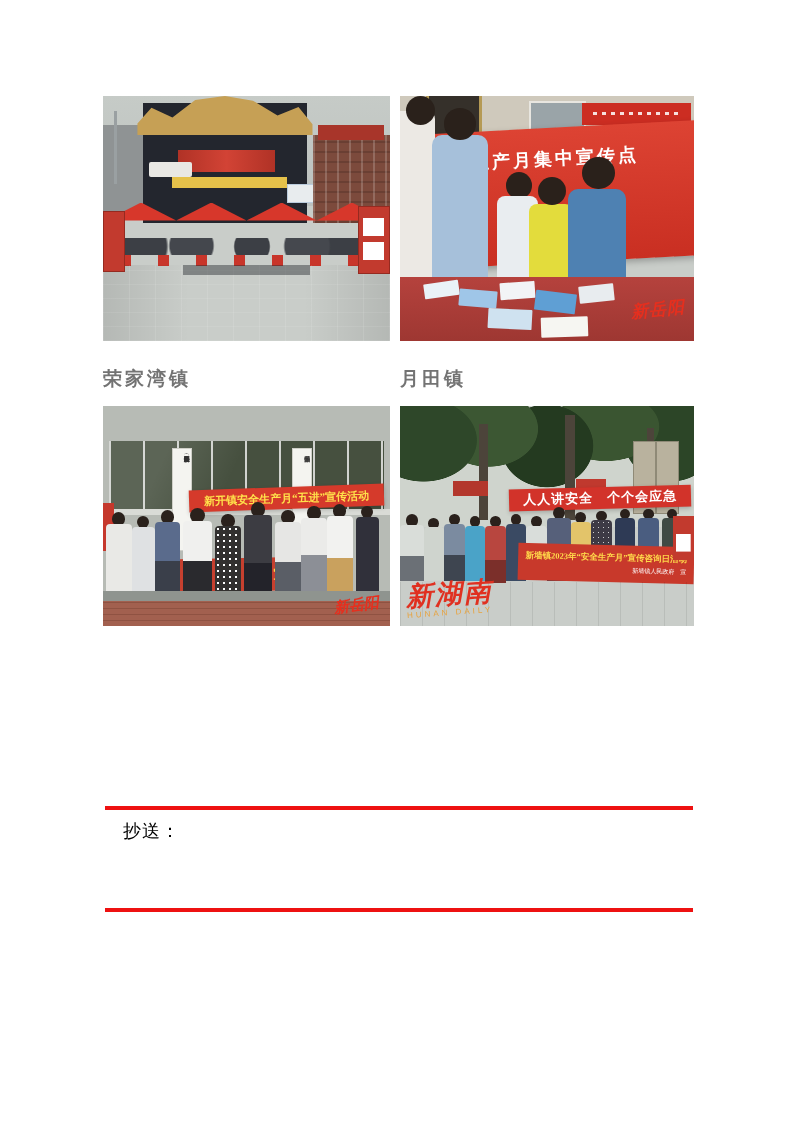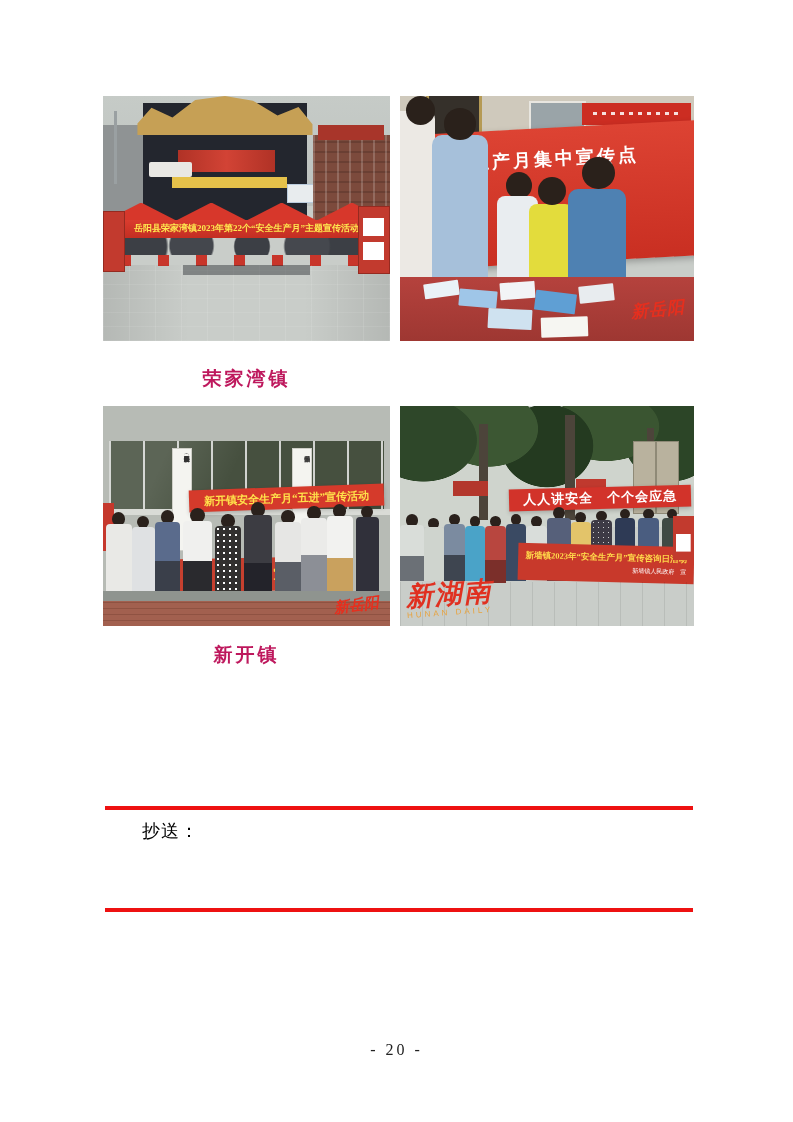--- a/index.html
+++ b/index.html
@@ -8,21 +8,21 @@
     font-family:"Liberation Serif","DejaVu Serif",serif;color:#111;overflow:hidden;
   }
   
   .photo{position:absolute;overflow:hidden;background:#c9cdc9;}
   .ph1{left:103px;top:96px;width:287px;height:245px;}
   .ph2{left:400px;top:96px;width:294px;height:245px;}
   .ph3{left:103px;top:406px;width:287px;height:220px;}
   .ph4{left:400px;top:406px;width:294px;height:220px;}
   .abs{position:absolute;}
   .caption{
-    position:absolute;text-align:center;font-weight:bold;font-size:19px;letter-spacing:3px;color:#be185d;
+    position:absolute;text-align:left;font-weight:bold;font-size:19px;letter-spacing:3px;color:#737373;
   }
   
   .p1-sky{left:0;top:0;width:100%;height:45%;background:linear-gradient(#c6cbc7,#bcc1bf);}
   .p1-bldgL{left:0;top:12%;width:16%;height:38%;background:#8f9394;}
   .p1-lamp{left:4%;top:6%;width:3px;height:30%;background:#9aa0a2;}
   .p1-bldgC{left:14%;top:3%;width:57%;height:49%;background:#23262e;}
   .p1-crown{left:12%;top:0;width:61%;height:16%;background:#c6a055;
     clip-path:polygon(0 70%,8% 30%,20% 55%,33% 10%,50% 0,66% 12%,80% 50%,92% 28%,100% 72%,100% 100%,0 100%);}
   .p1-redsign{left:26%;top:22%;width:34%;height:9%;background:linear-gradient(90deg,#b03226,#d24335,#b03226);}
   .p1-whitesign{left:16%;top:27%;width:15%;height:6%;background:#e9e8e4;border-radius:2px;}
@@ -119,21 +119,21 @@
   .p4-wm .en{color:#e8a23c;font-size:8px;letter-spacing:3px;font-family:"Liberation Sans",sans-serif;}
   
   .fig{position:absolute;display:flex;flex-direction:column;align-items:center;}
   .fig-head{width:52%;aspect-ratio:1/1;background:#2a211c;border-radius:50%;flex:none;}
   .fig-body{width:100%;flex:1;border-radius:4px 4px 0 0;margin-top:-6%;}
   
   .rule-red{position:absolute;left:105px;width:588px;height:4px;background:#ee1111;}
   .rule-top{top:806px;}
   .rule-bottom{top:908px;}
   .cc-block{position:absolute;left:123px;top:817px;width:560px;display:flex;
-    font-size:18px;line-height:28px;color:#000;margin-left:19px;}
+    font-size:18px;line-height:28px;color:#000;}
   .cc-label{flex:none;white-space:nowrap;letter-spacing:1px;}
   .cc-text{width:503px;margin-left:6px;text-align:justify;text-justify:inter-ideograph;letter-spacing:2.6px;}
   .sig-row{position:absolute;left:113px;top:922px;width:580px;display:flex;justify-content:space-between;
     font-weight:bold;font-size:18px;color:#000;}
   .sig-item{white-space:nowrap;}
   .page-num{position:absolute;left:0;top:1041px;width:100%;text-align:center;font-size:16px;letter-spacing:3px;color:#222;}
 </style>
 </head>
 <body>
 
@@ -150,23 +150,20 @@
     <div class="abs p1-yellowstrip"></div>
     <div class="abs p1-bluestrip"></div>
     <div class="abs p1-bldgR"></div>
     <div class="abs p1-bldgR-sign"></div>
     <div class="abs p1-tents">
       <div class="p1-tent"></div>
       <div class="p1-tent"></div>
       <div class="p1-tent"></div>
       <div class="p1-tent"></div>
     </div>
-    <div class="abs p1-banner">
-      <span>岳阳县荣家湾镇2023年第22个“安全生产月”主题宣传活动</span>
-    </div>
     <div class="abs p1-under"></div>
     <div class="abs p1-stools"></div>
     <div class="abs p1-plaza"></div>
     <div class="abs p1-darkband"></div>
     <div class="abs p1-boardL"></div>
     <div class="abs p1-boardR"></div>
   </div>
 
   <div class="photo ph2">
     <div class="abs p2-bldg"></div>
@@ -194,20 +191,21 @@
     <div class="pam" style="left:20%;top:79%;width:13%;height:7%;background:#9fc6e8;transform:rotate(5deg);"></div>
     <div class="pam" style="left:34%;top:76%;width:12%;height:7%;background:#f2f4f6;transform:rotate(-4deg);"></div>
     <div class="pam" style="left:46%;top:80%;width:14%;height:8%;background:#5f9fd4;transform:rotate(7deg);"></div>
     <div class="pam" style="left:61%;top:77%;width:12%;height:7%;background:#e8ecef;transform:rotate(-6deg);"></div>
     <div class="pam" style="left:30%;top:87%;width:15%;height:8%;background:#cfe2f0;transform:rotate(3deg);"></div>
     <div class="pam" style="left:48%;top:90%;width:16%;height:8%;background:#f6f6f2;transform:rotate(-2deg);"></div>
     <div class="abs p2-wm">新岳阳</div>
   </div>
 
   <div class="caption" style="left:103px;top:366px;width:287px;">荣家湾镇</div>
+  <div class="caption" style="left:400px;top:366px;width:294px;">月田镇</div>
 
   <div class="photo ph3">
     <div class="abs p3-facade"></div>
     <div class="abs p3-winband"></div>
     <div class="abs p3-ledge"></div>
     <div class="vsign" style="left:24%;top:19%;width:5.5%;height:44%;">岳阳县新开镇政务（便民）服务</div>
     <div class="vsign" style="left:66%;top:19%;width:5.5%;height:40%;">岳阳县新开镇</div>
     <div class="abs p3-banner">
       <span>新开镇安全生产月“五进”宣传活动</span>
     </div>
@@ -332,26 +330,24 @@
       <span class="t2">新墙镇人民政府　宣</span>
     </div>
     <div class="abs p4-poster"></div>
     <div class="abs p4-pave"></div>
     <div class="abs p4-wm">
       <div class="cn">新湖南</div>
       <div class="en">HUNAN DAILY</div>
     </div>
   </div>
 
-  <div class="caption" style="left:103px;top:642px;width:287px;">新开镇</div>
 
   <div class="rule-red rule-top"></div>
 
   <div class="cc-block">
     <div class="cc-label">抄送：</div>
   </div>
 
   <div class="rule-red rule-bottom"></div>
 
 
-  <div class="page-num">- 20 -</div>
 
 </div>
 
 </body></html>

